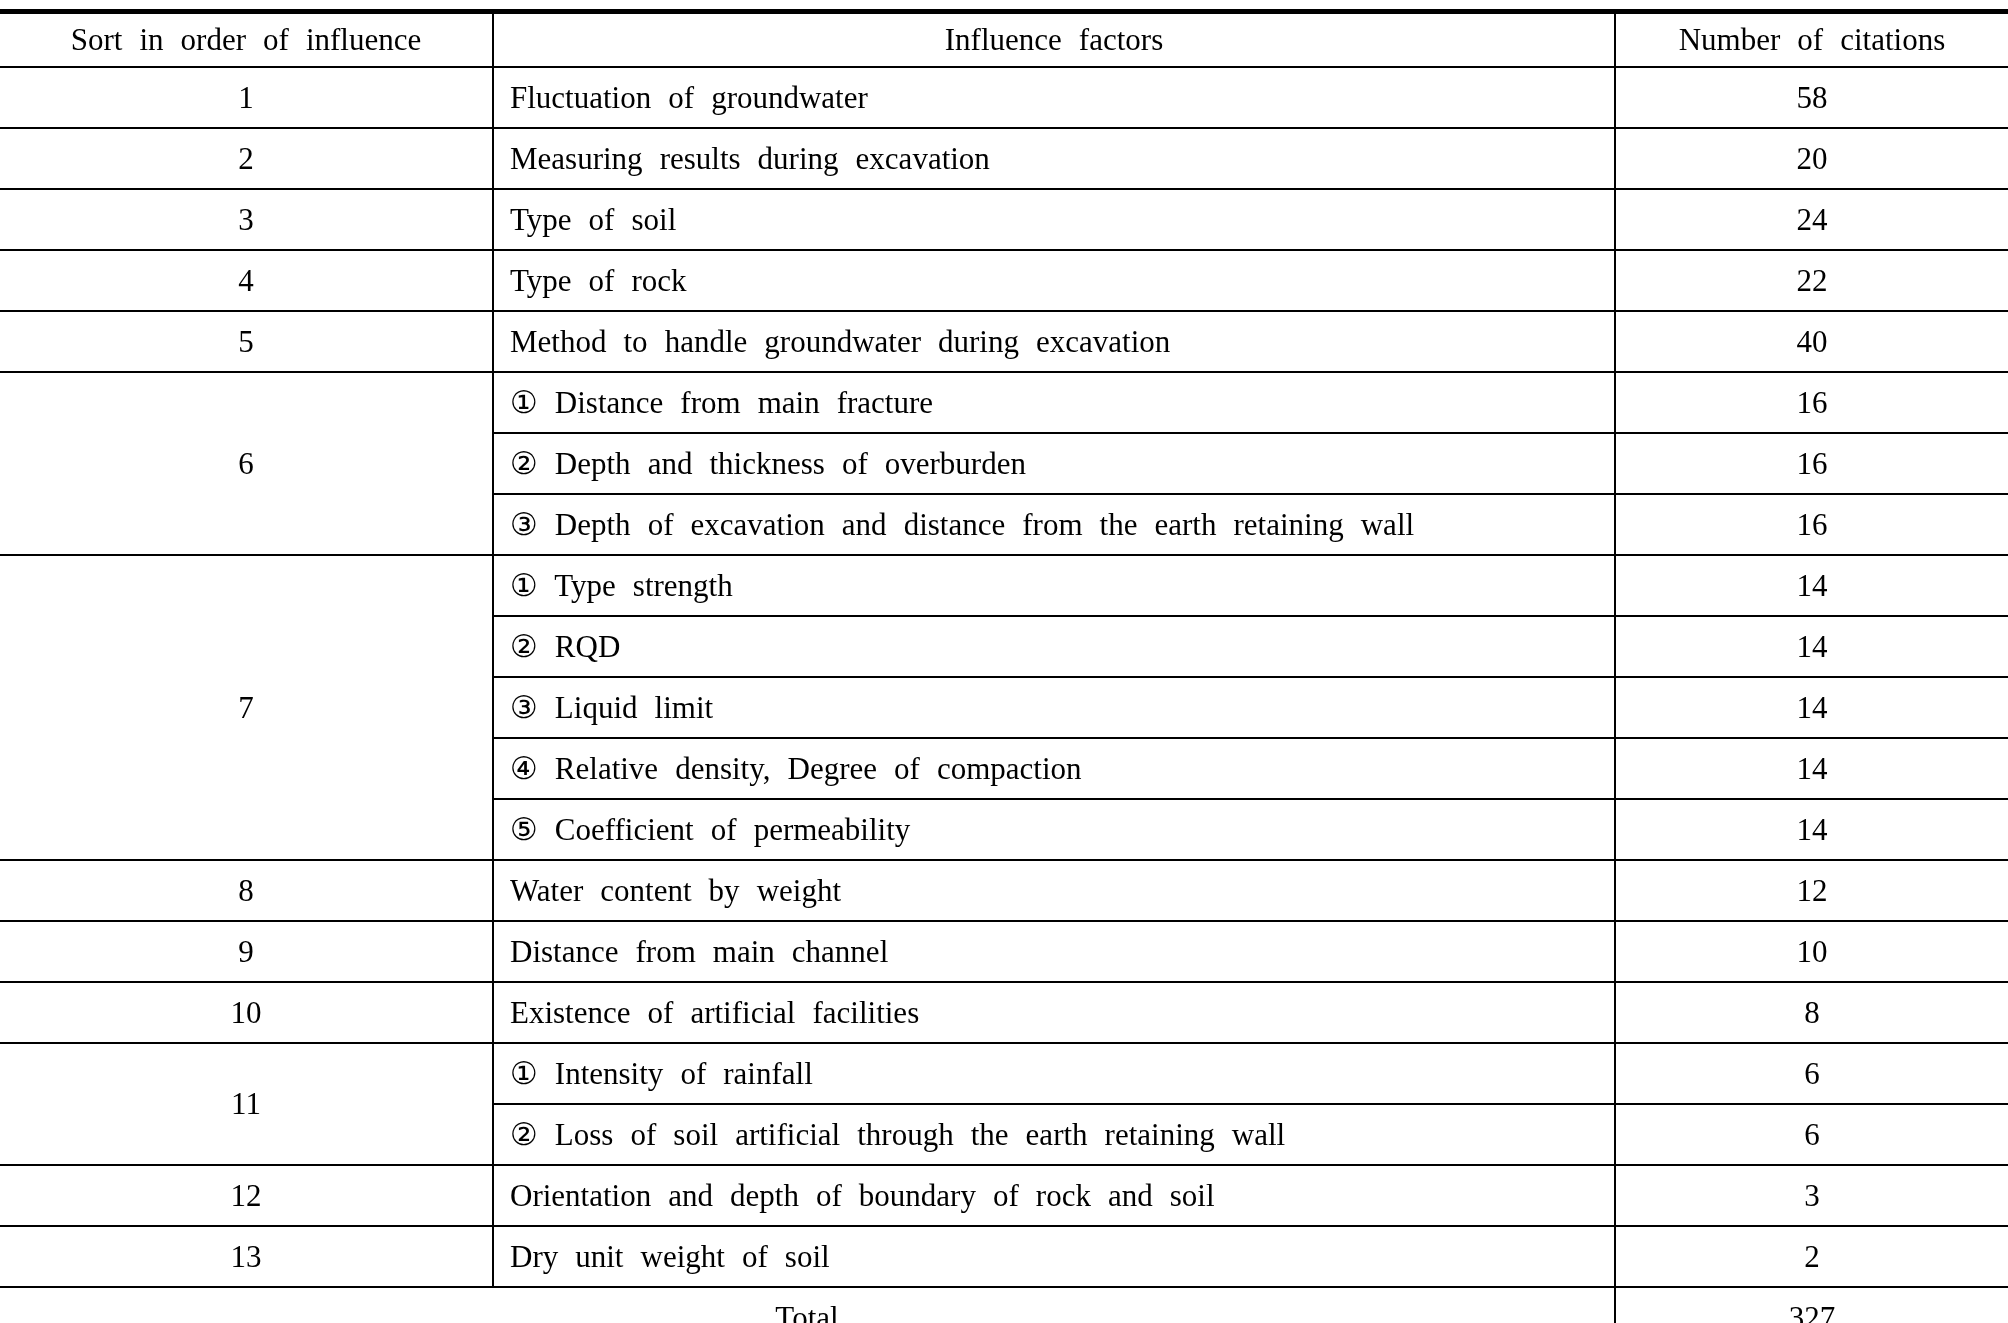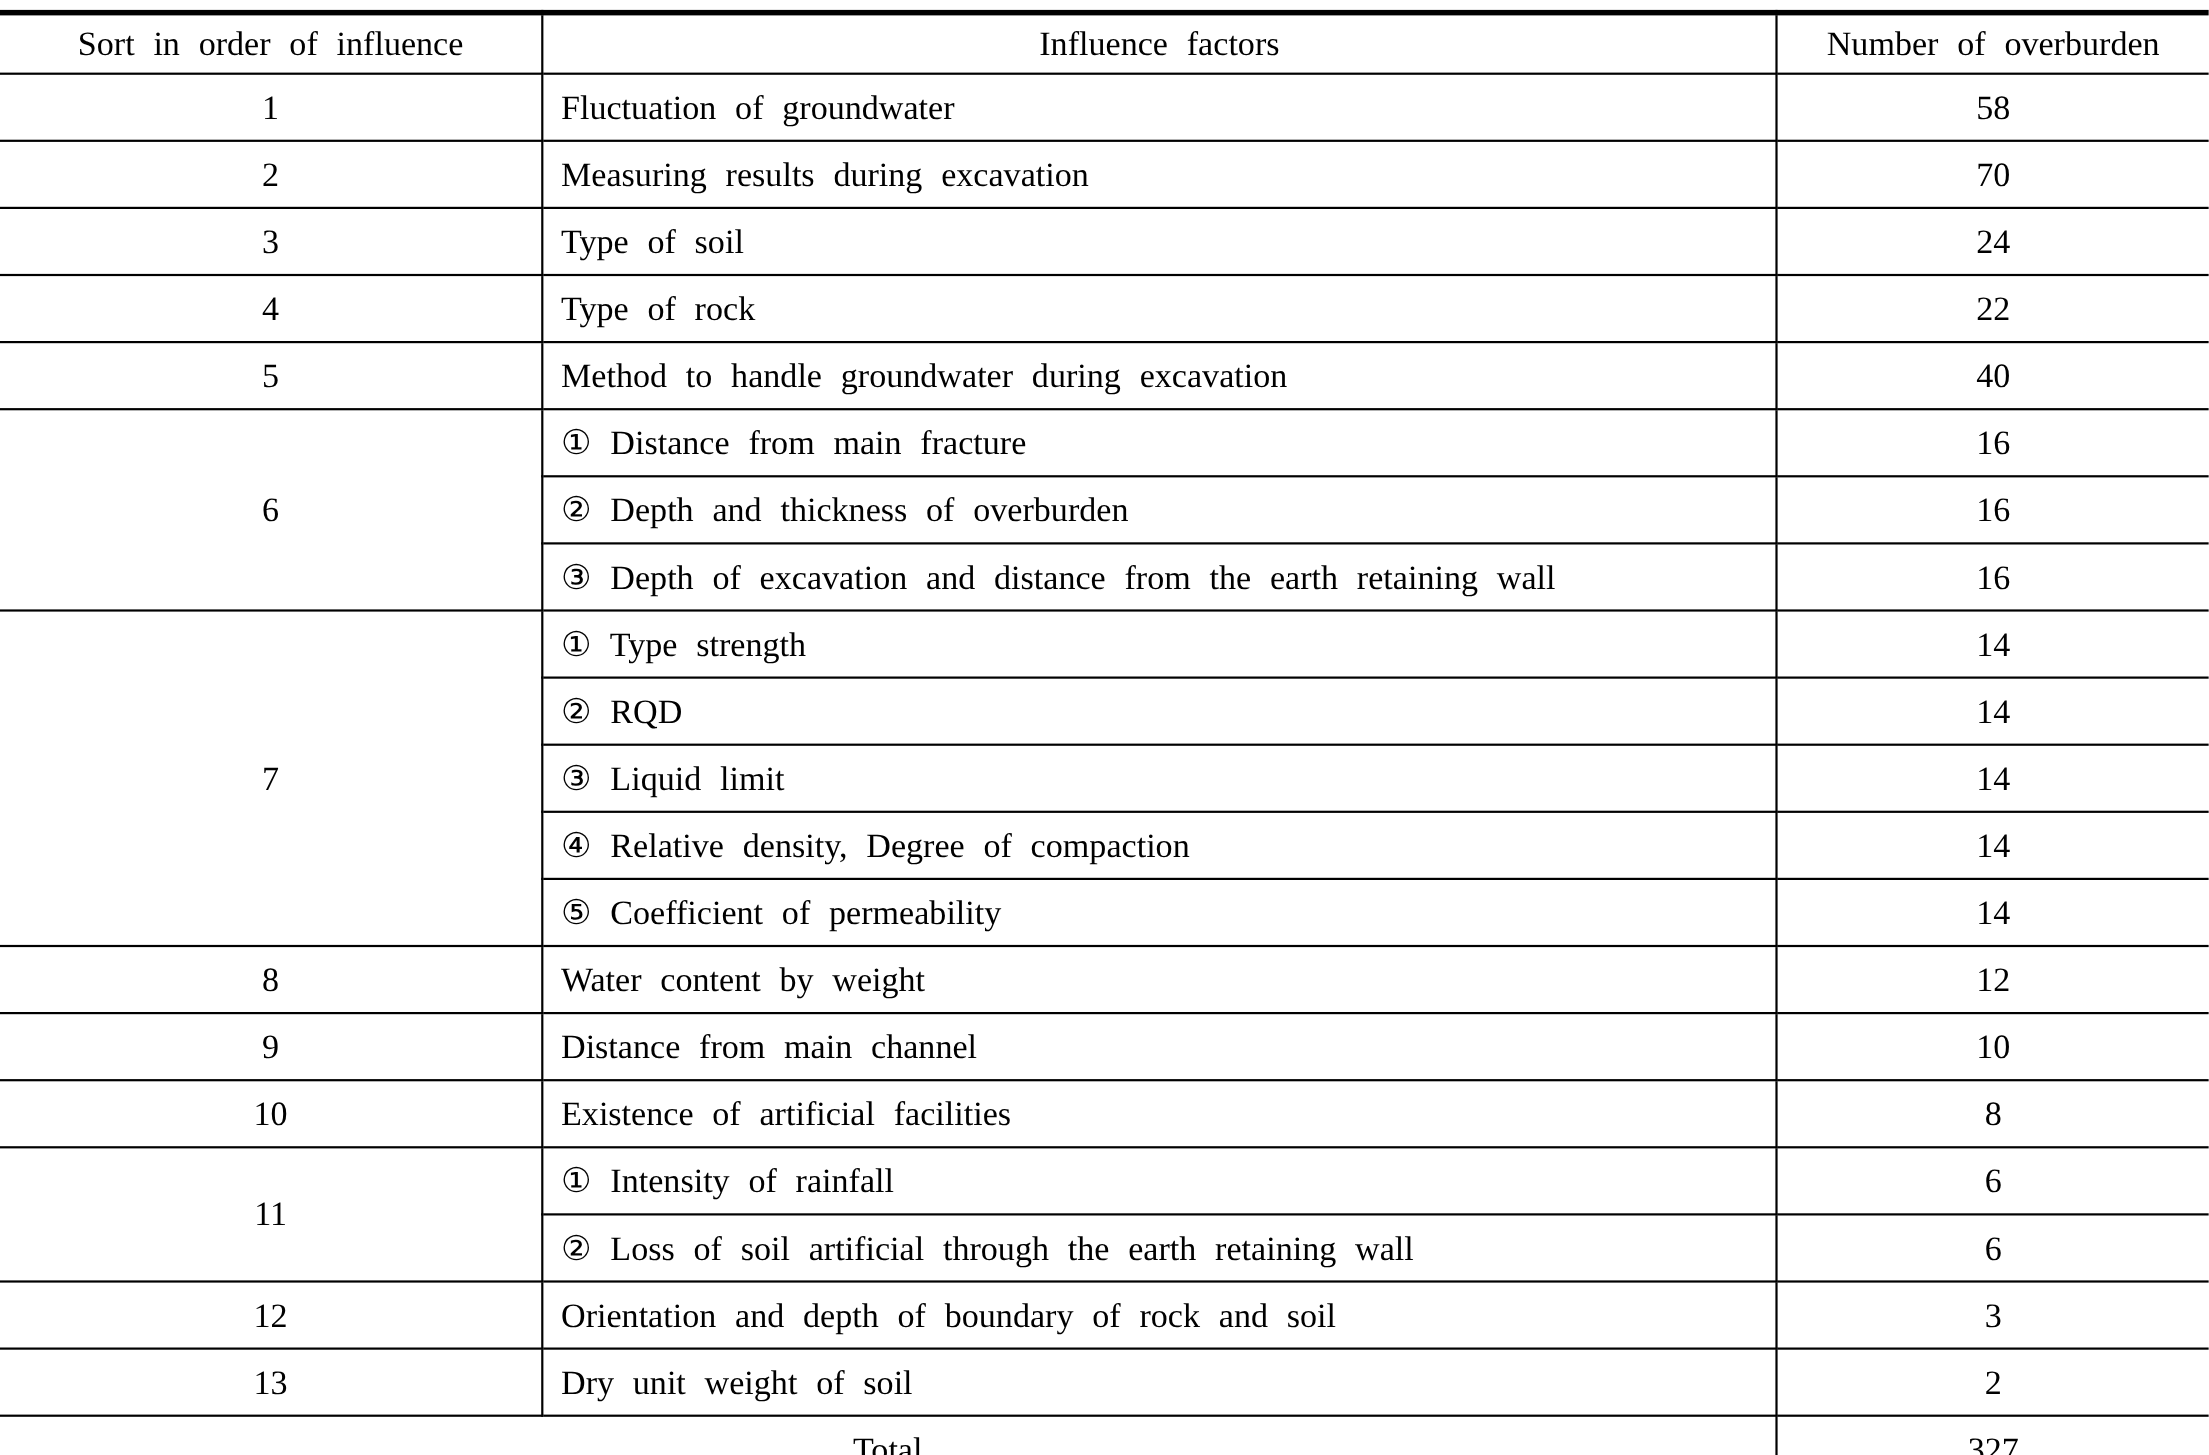--- a/index.html
+++ b/index.html
@@ -67,33 +67,33 @@
   <table class="influence-table">
     <colgroup>
       <col class="c-rank">
       <col class="c-factor">
       <col class="c-cite">
     </colgroup>
     <thead>
       <tr>
         <th>Sort in order of influence</th>
         <th>Influence factors</th>
-        <th>Number of overburden</th>
+        <th>Number of citations</th>
       </tr>
     </thead>
     <tbody>
       <tr>
         <td class="rank-cell">1</td>
         <td class="factor-cell">Fluctuation of groundwater</td>
         <td class="citations-cell">58</td>
       </tr>
       <tr>
         <td class="rank-cell">2</td>
         <td class="factor-cell">Measuring results during excavation</td>
-        <td class="citations-cell">70</td>
+        <td class="citations-cell">20</td>
       </tr>
       <tr>
         <td class="rank-cell">3</td>
         <td class="factor-cell">Type of soil</td>
         <td class="citations-cell">24</td>
       </tr>
       <tr>
         <td class="rank-cell">4</td>
         <td class="factor-cell">Type of rock</td>
         <td class="citations-cell">22</td>

